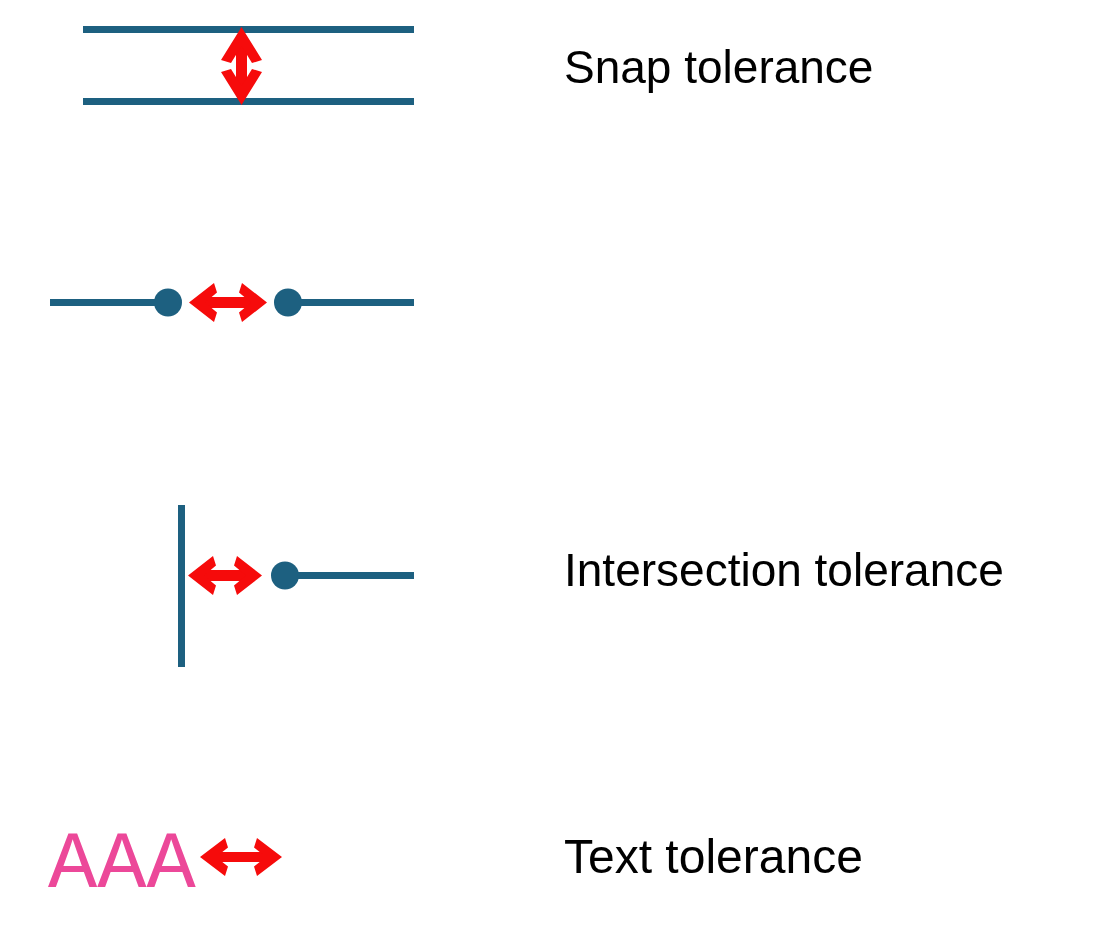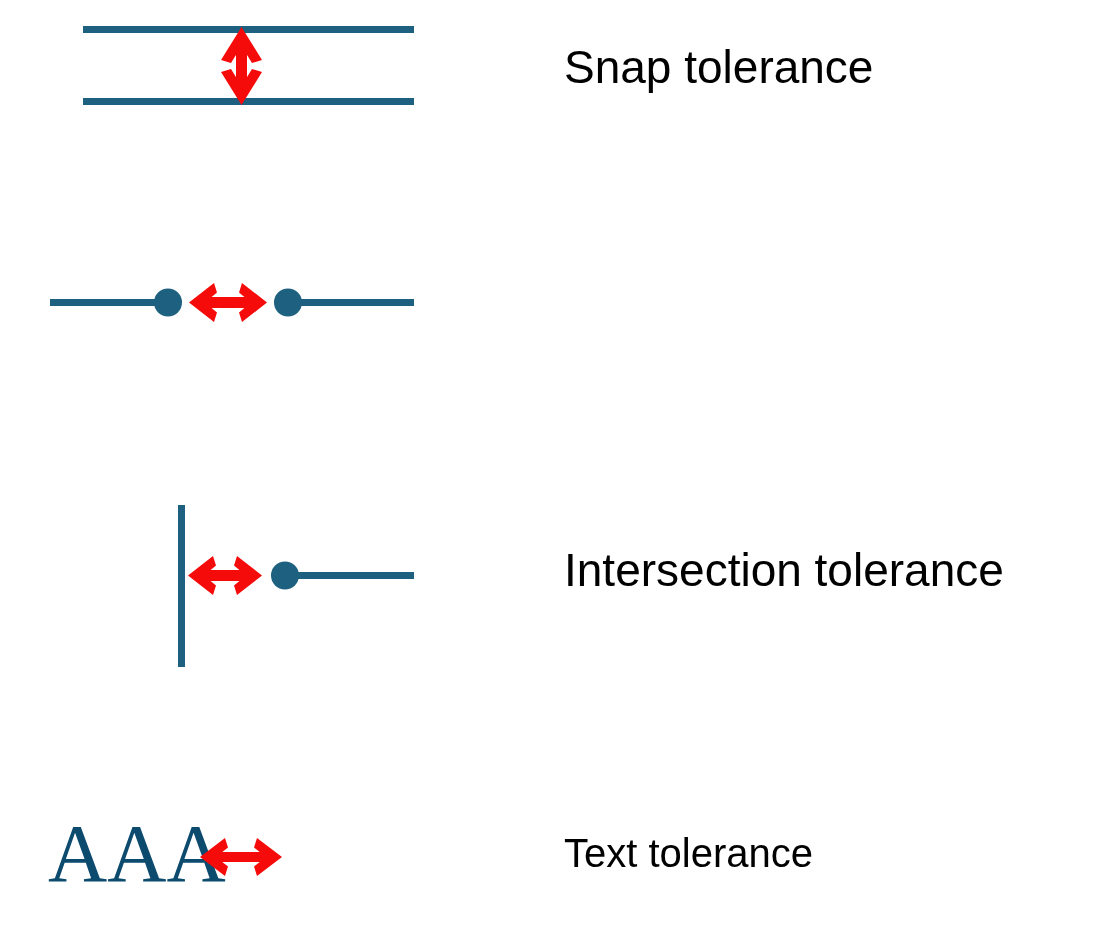--- a/index.html
+++ b/index.html
@@ -34,30 +34,31 @@
     color: #000000;
     font-family: "Liberation Sans", sans-serif;
     font-weight: 400;
     white-space: nowrap;
     line-height: 1;
   }
   .label-lg {
     font-size: 46px;
   }
   .label-sm {
-    font-size: 40px;
+    font-size: 48px;
   }
   .text-sample {
     position: absolute;
-    color: #0c4a6e;
-    font-family: Liberation Serif, serif;
+    color: #ec4899;
+    font-family: Liberation Mono, monospace;
     font-weight: 400;
     font-size: 82px;
     line-height: 1;
     white-space: nowrap;
+    margin-top: 12px;
   }
   svg { display: block; overflow: visible; }
 </style>
 </head>
 <body>
 
 <div id="canvas">
 
   <div class="row" style="top:0;height:230px;">
 

